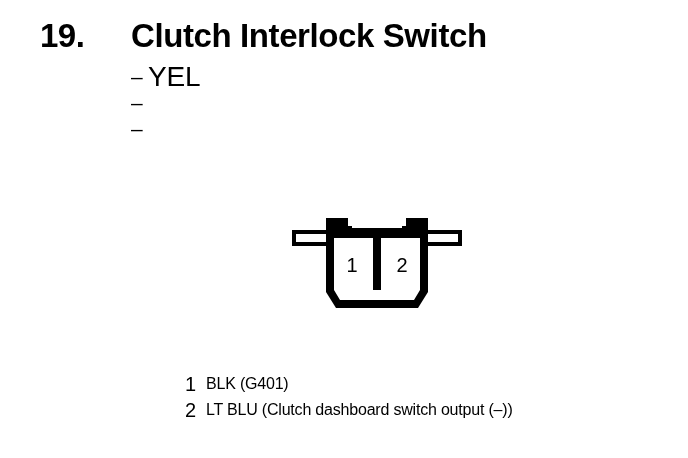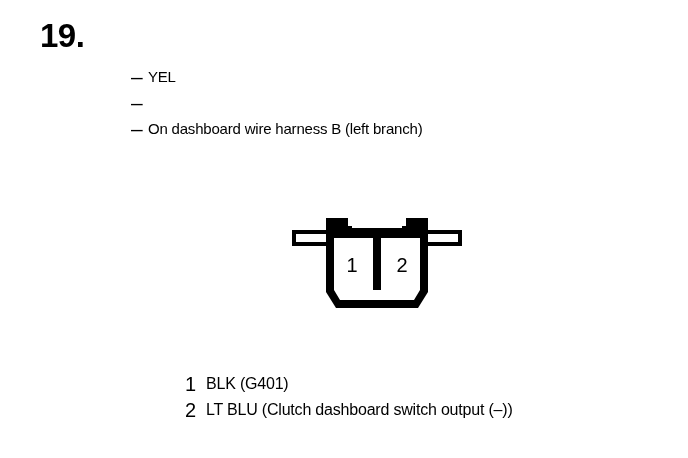--- a/index.html
+++ b/index.html
@@ -65,21 +65,21 @@
     left: 0;
     top: 0;
     width: 16px;
     font-size: 21px;
     line-height: 26px;
   }
   .bullet-text {
     position: absolute;
     left: 17px;
     top: 0;
-    font-size: 15px;
+    font-size: 28px;
     line-height: 26px;
     letter-spacing: -0.2px;
   }
 
   
   .connector-wrap {
     position: absolute;
     left: 288px;
     top: 214px;
     width: 180px;
@@ -123,36 +123,36 @@
     font-size: 16px;
     line-height: 26px;
     letter-spacing: -0.2px;
   }
 </style>
 </head>
 <body>
 
 <div class="header">
   <span class="header-number">19.</span>
+  <span class="header-title">Clutch Interlock Switch</span>
 </div>
 
 <div class="bullets">
 
   <div class="bullet-row">
     <span class="bullet-dash">–</span>
     <span class="bullet-text">YEL</span>
   </div>
 
   <div class="bullet-row">
     <span class="bullet-dash">–</span>
   </div>
 
   <div class="bullet-row">
     <span class="bullet-dash">–</span>
-    <span class="bullet-text">On dashboard wire harness B (left branch)</span>
   </div>
 
 </div>
 
 <div class="connector-wrap">
   <svg class="connector-svg" width="180" height="100" viewBox="0 0 180 100">
 
     <path fill="#000000" fill-rule="evenodd" d="
             M 38 4
             L 60 4

